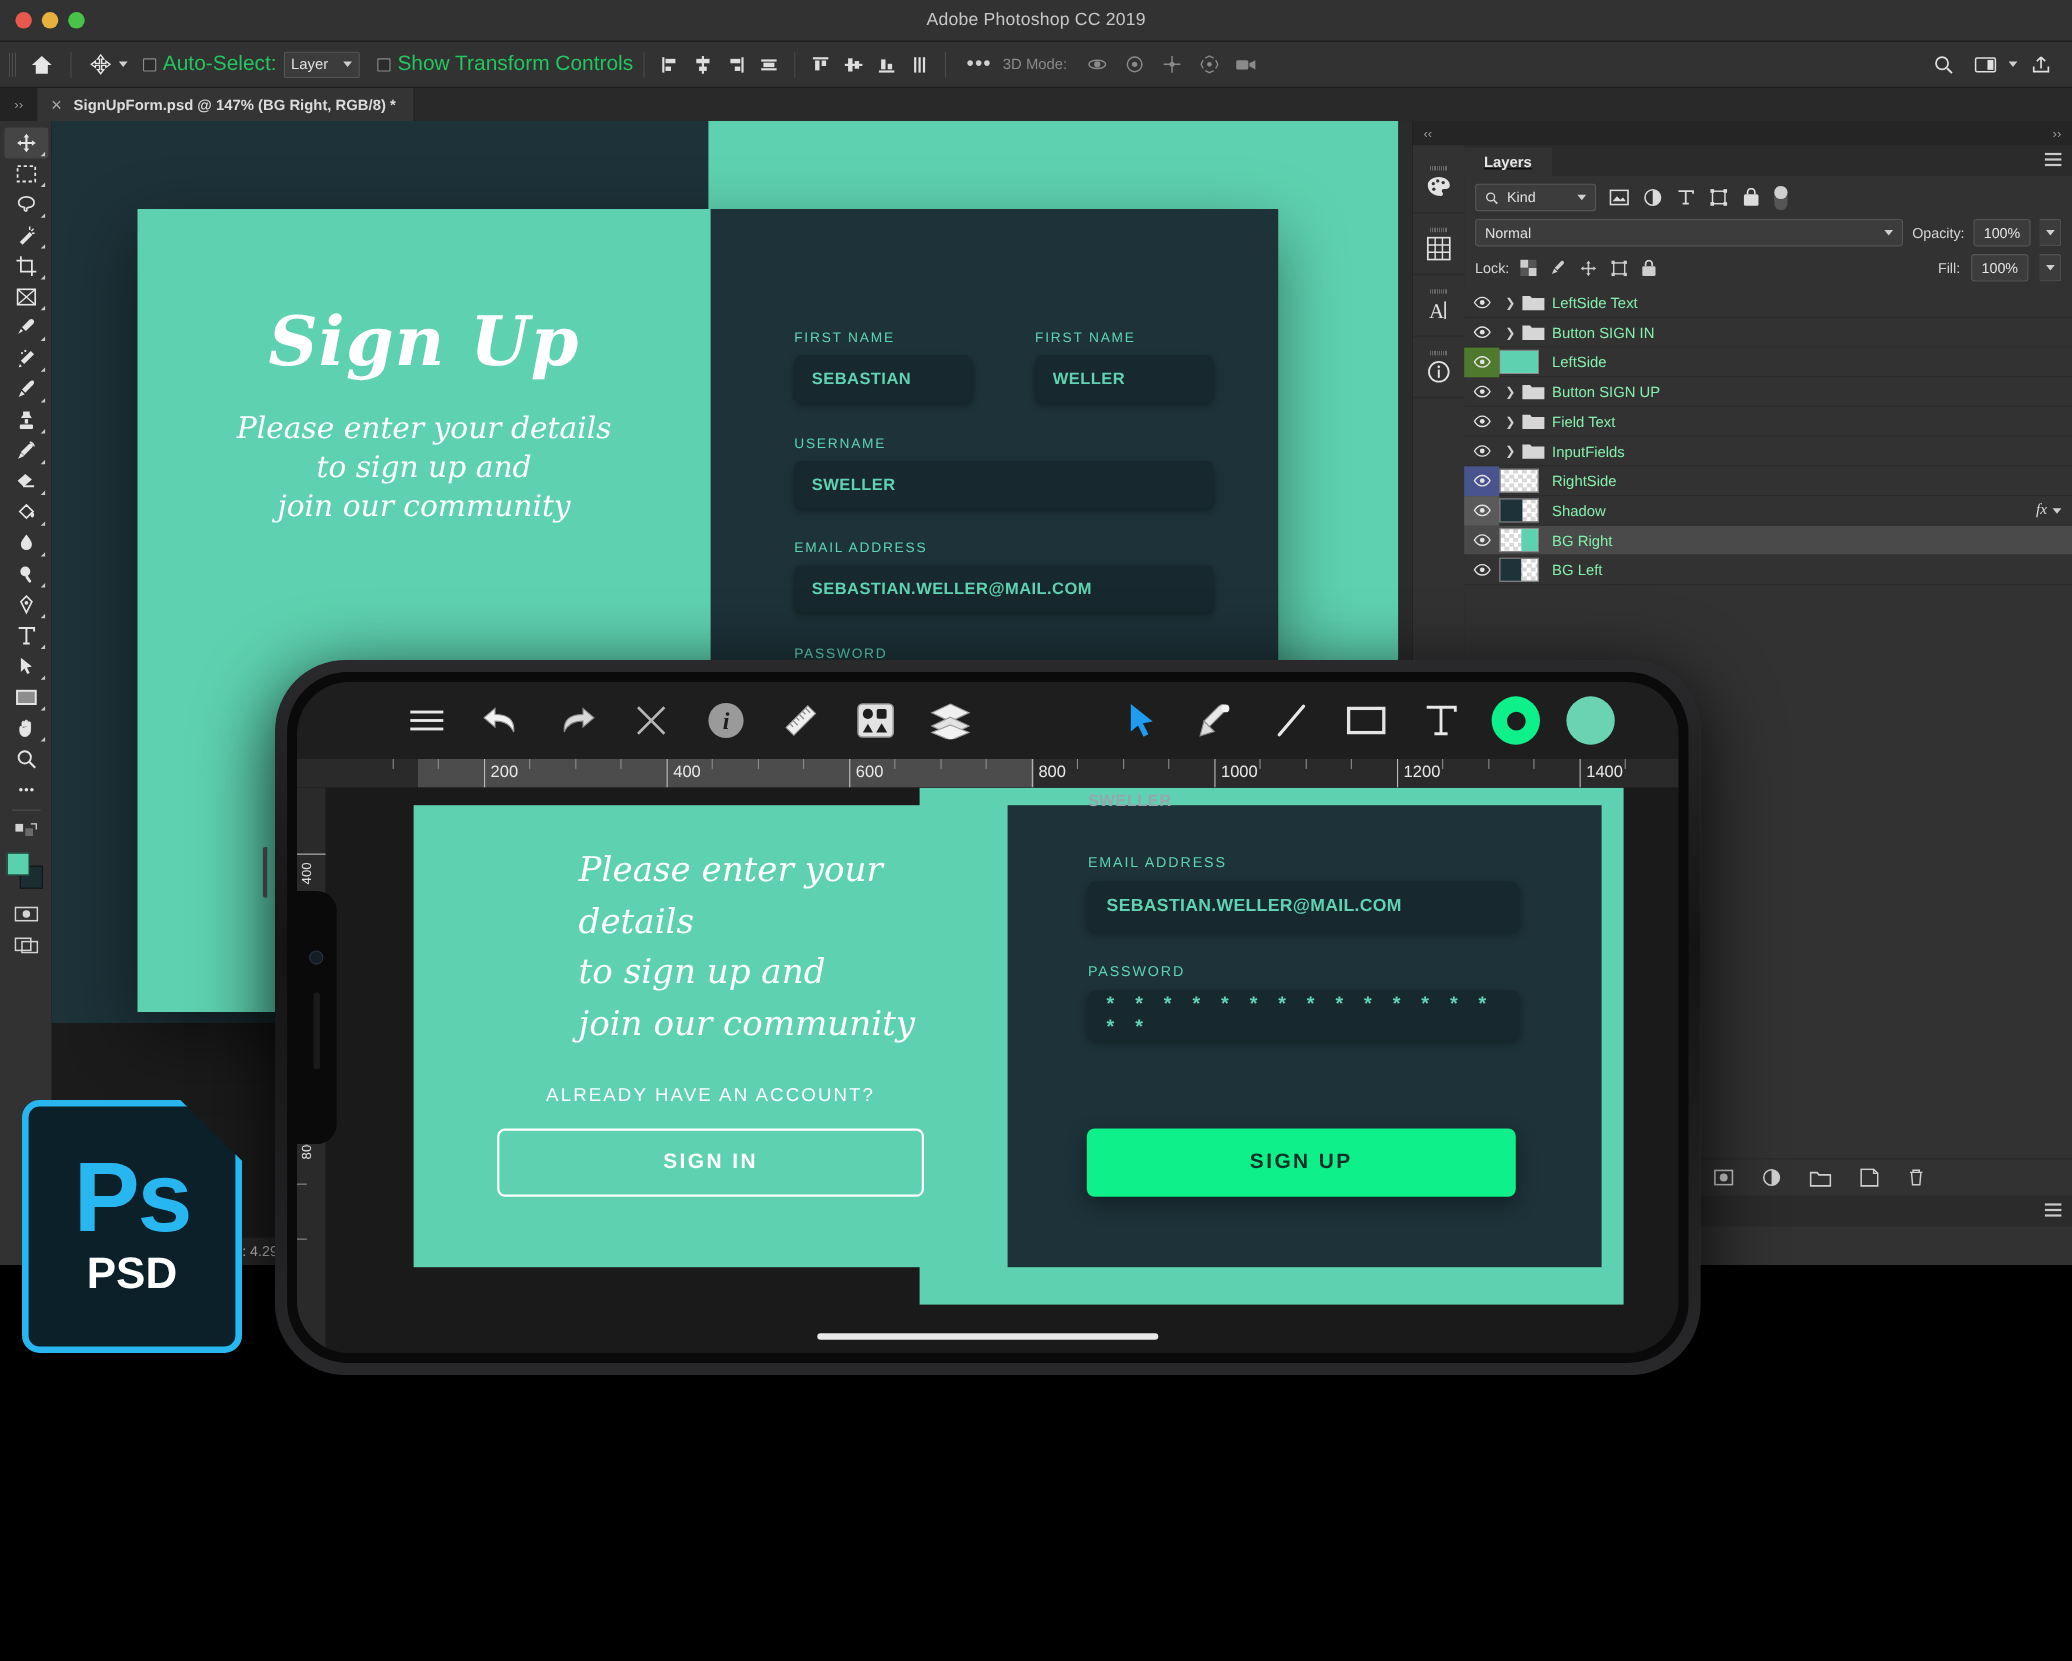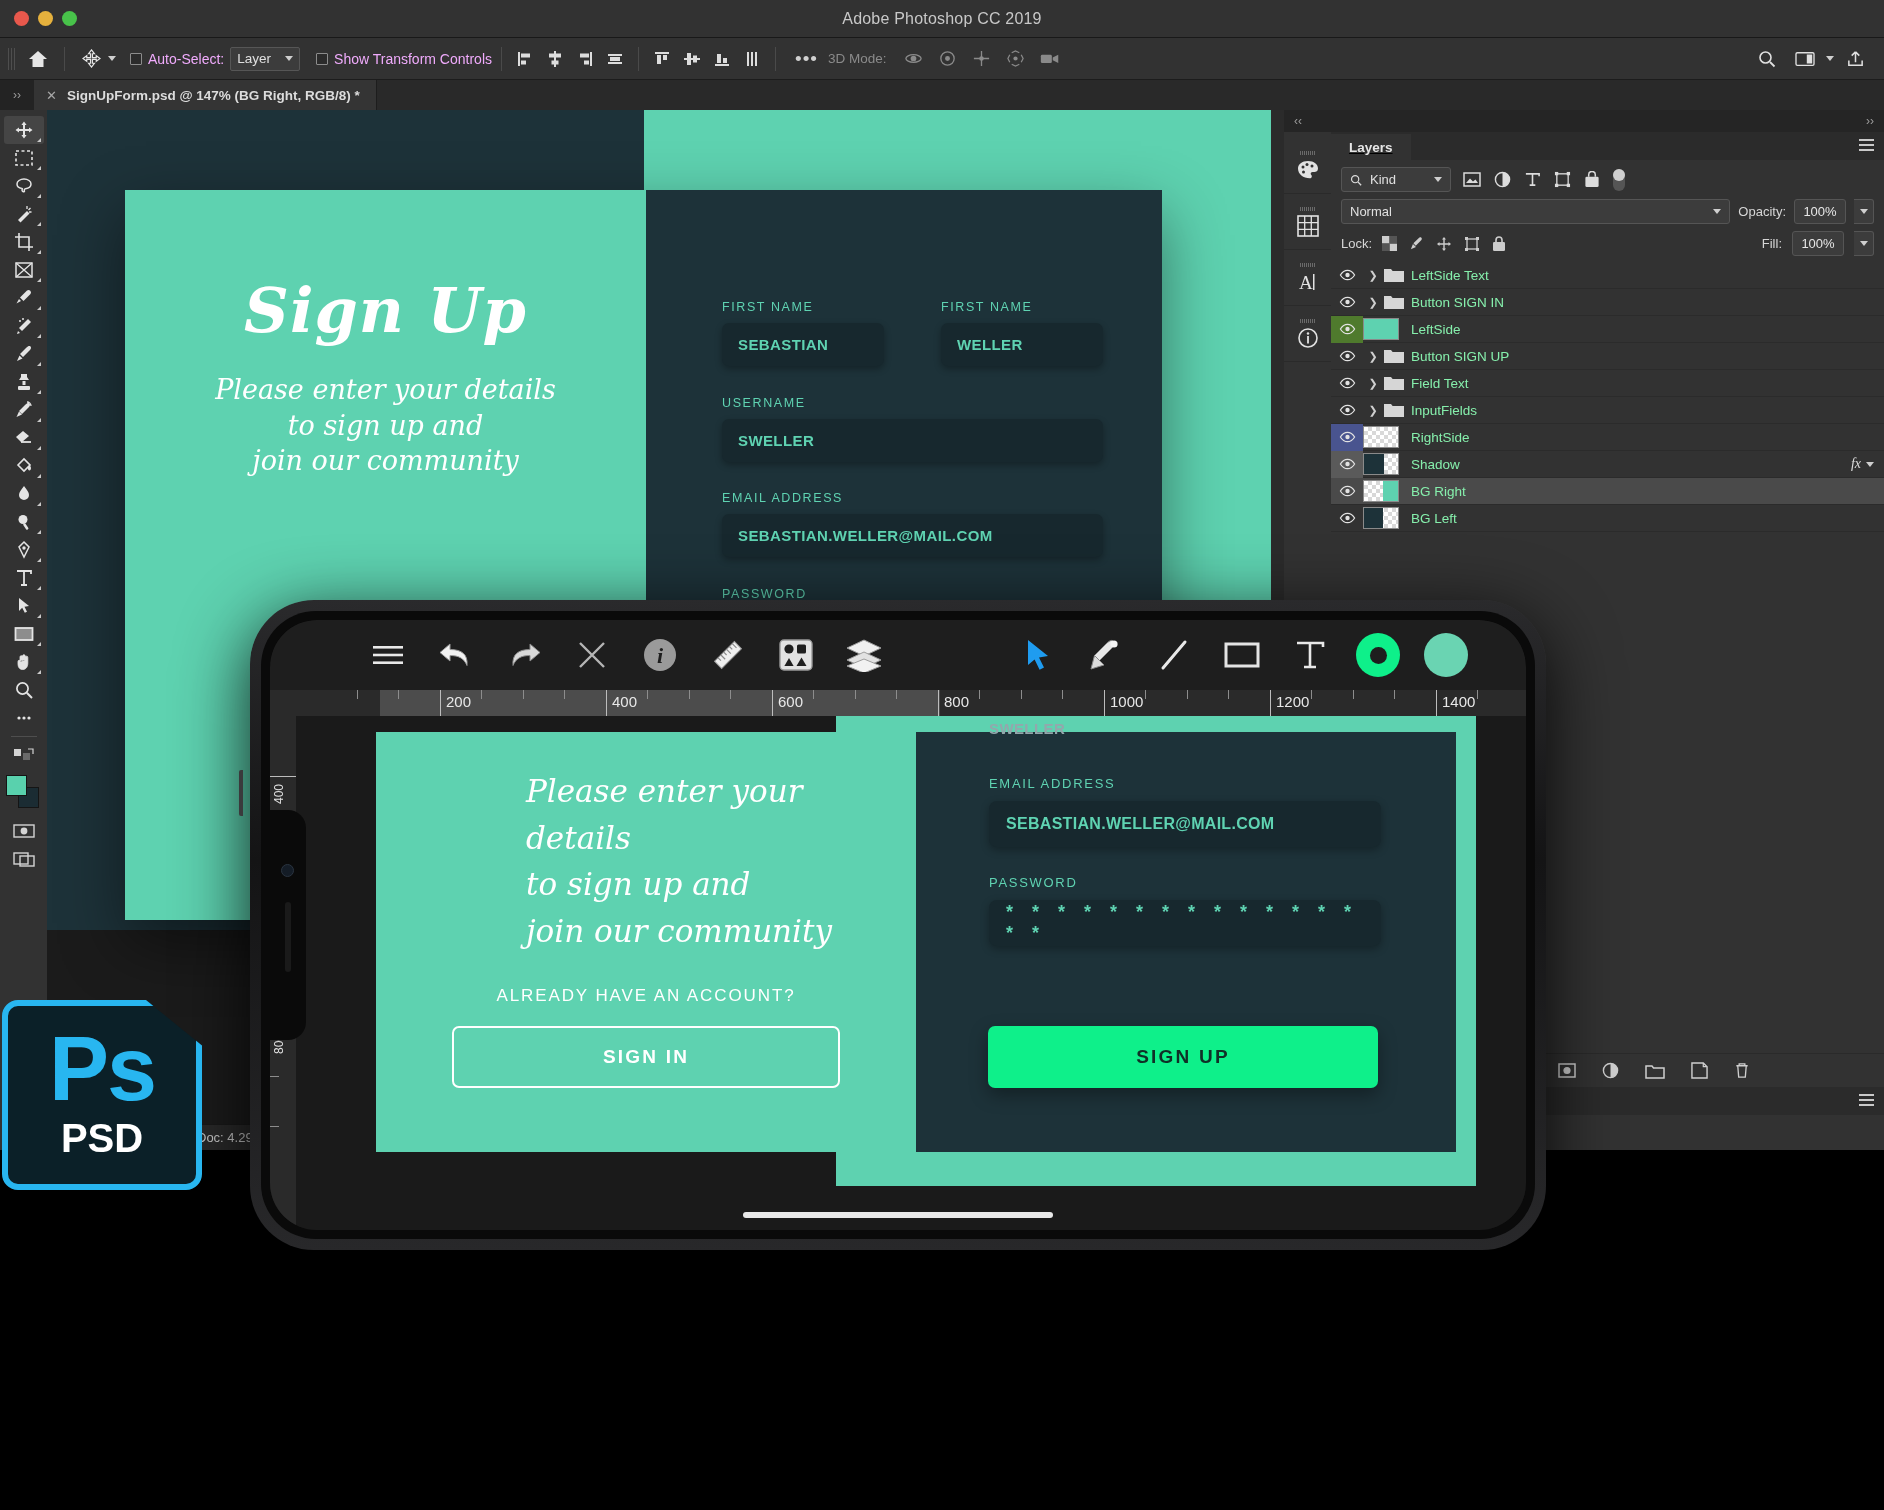--- a/index.html
+++ b/index.html
@@ -32,21 +32,21 @@
   
   .ps-optionsbar {
     height:42px; background:#323232; border-bottom:1px solid #1c1c1c;
     display:flex; align-items:center; padding-left:8px; gap:0;
   }
   .grip { width:7px; height:22px; margin-right:6px;
     background:repeating-linear-gradient(to right,#5a5a5a 0 1px,transparent 1px 3px); opacity:.7;}
   .ob-icon { width:34px; height:30px; display:flex; align-items:center; justify-content:center;
     color:#d8d8d8; }
   .ob-sep { width:1px; height:24px; background:#4a4a4a; margin:0 9px; }
-  .chk { display:flex; align-items:center; gap:6px; color:#f0abfc; font-size:14px; white-space:nowrap;}
+  .chk { display:flex; align-items:center; gap:6px; color:#22c55e; font-size:19px; white-space:nowrap;}
   .chkbox { width:12px; height:12px; border:1px solid #8c8c8c; background:#2b2b2b; border-radius:1px;}
   .ob-select {
     background:#3c3c3c; border:1px solid #565656; border-radius:2px;
     color:#e0e0e0; font-size:13.5px; padding:2px 6px; height:24px;
     display:flex; align-items:center; gap:14px; margin-left:6px;
   }
   .caret { width:0;height:0;border-left:4px solid transparent;border-right:4px solid transparent;
     border-top:5px solid #cfcfcf; }
   .align-grp { display:flex; gap:2px; }
   .align-btn { width:28px;height:28px;display:flex;align-items:center;justify-content:center; }
@@ -279,21 +279,21 @@
     position:absolute; left:0; top:0; width:390px; height:62px; background:#0ef08a;
     border-radius:7px; display:flex; align-items:center; justify-content:center;
     color:#103027; font-size:19px; font-weight:bold; letter-spacing:2.2px;
     box-shadow:0 7px 18px rgba(0,0,0,.35);
   }
   .ghost-text { position:absolute; color:#93a7ac; font-size:15px; font-weight:bold; letter-spacing:.4px;}
   .home-indicator { position:absolute; left:50%; transform:translateX(-50%); bottom:12px;
     width:310px; height:6px; border-radius:3px; background:#e8e8e8; z-index:7; }
 
   
-  .psd-badge { position:absolute; left:2px; top:1000px; width:200px; height:190px; }
+  .psd-badge { position:absolute; left:20px; top:1000px; width:200px; height:230px; }
   .psd-shape {
     width:100%; height:100%; background:#0b2028; border:6px solid #28b6f0;
     border-radius:16px; position:relative;
     clip-path: polygon(0 0, 72% 0, 100% 24%, 100% 100%, 0 100%);
     display:flex; flex-direction:column; align-items:center; justify-content:center; gap:6px;
   }
   .psd-ps { color:#28b6f0; font-size:90px; font-weight:bold; line-height:.9;
     font-family:"Liberation Sans", sans-serif; letter-spacing:-2px; }
   .psd-label { color:#fff; font-size:40px; font-weight:bold; letter-spacing:0px; }
 

